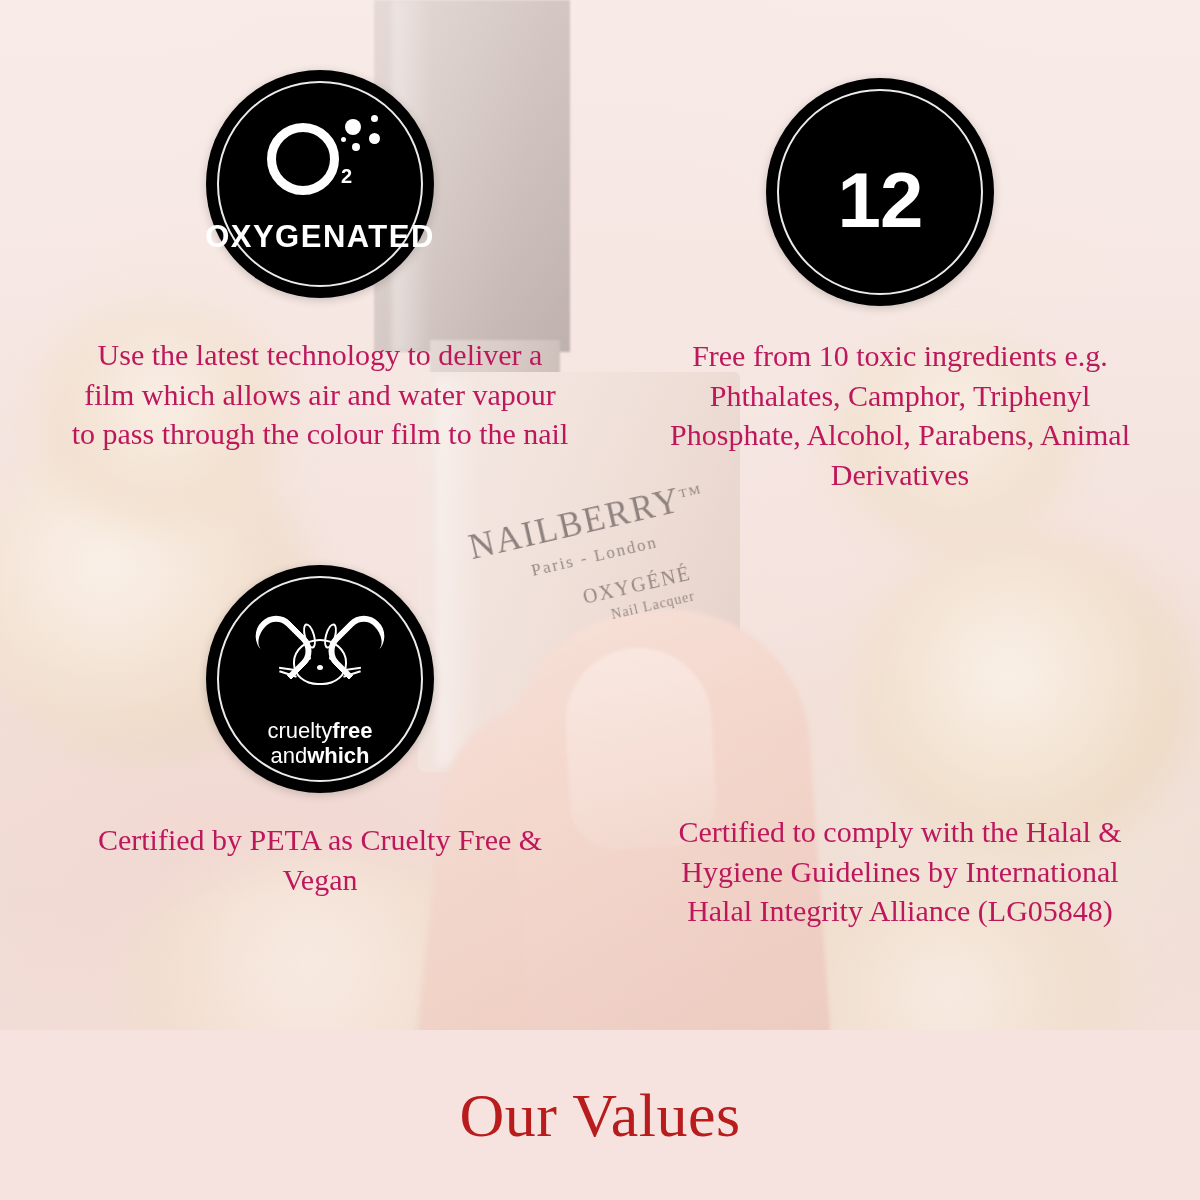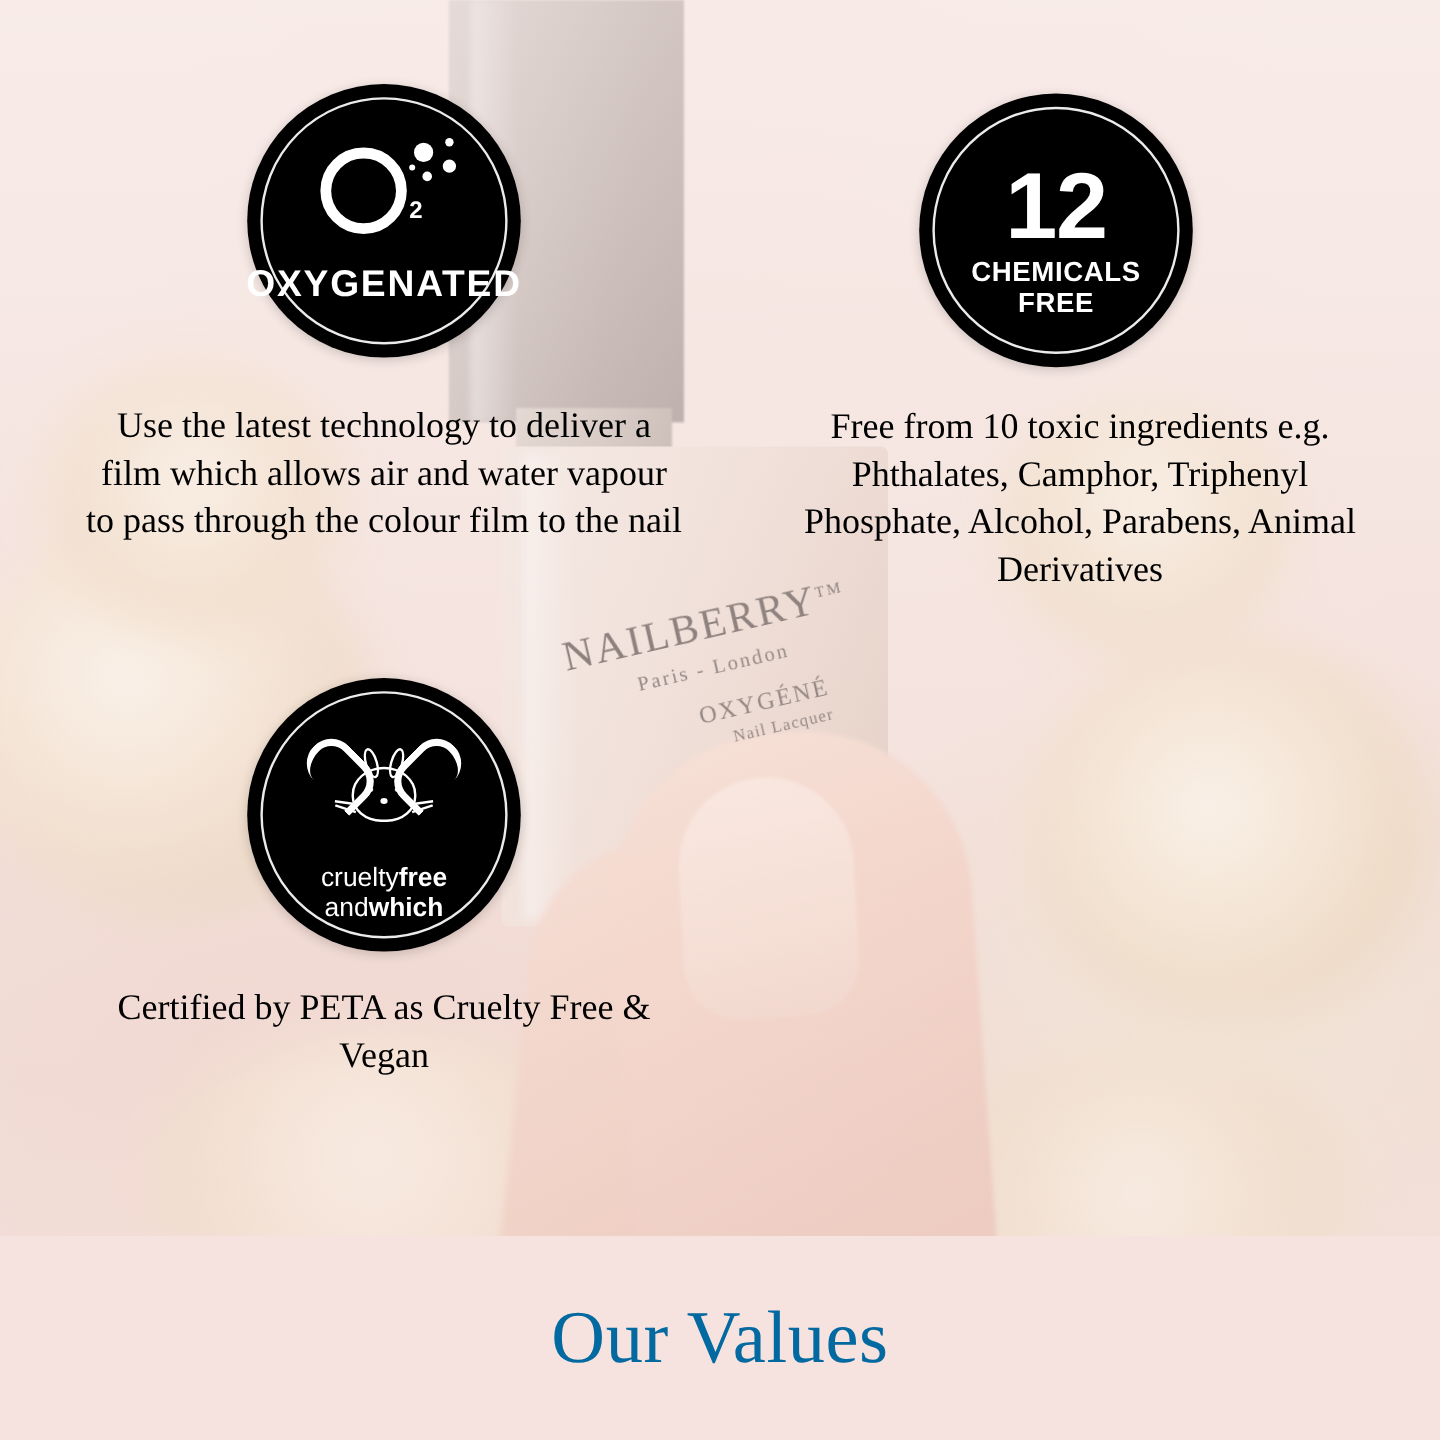--- a/index.html
+++ b/index.html
@@ -382,21 +382,21 @@
   .halal-word {
     font-family: "Liberation Sans", sans-serif;
     font-weight: 700;
     font-size: 50px;
     letter-spacing: 1px;
   }
 
   .caption {
     position: absolute;
     text-align: center;
-    color: #000000;
+    color: #be185d;
     font-family: "Liberation Serif", serif;
     font-size: 30px;
     line-height: 1.32;
   }
   .cap-oxy   { left: 70px;  top: 335px; width: 500px; }
   .cap-12    { left: 650px; top: 336px; width: 500px; }
   .cap-cf    { left: 70px;  top: 820px; width: 500px; }
   .cap-halal { left: 650px; top: 812px; width: 500px; }
 
   .footer {
@@ -405,21 +405,21 @@
     width: 1200px;
     height: 170px;
     background: #f6e2de;
     display: flex;
     align-items: center;
     justify-content: center;
   }
   .footer-title {
     font-family: "Liberation Serif", serif;
     font-size: 62px;
-    color: #0369a1;
+    color: #b91c1c;
     letter-spacing: 0.5px;
   }
 </style>
 </head>
 <body>
 
 <div class="page">
 
   <div class="bg">
     <div class="bg-base"></div>
@@ -464,24 +464,20 @@
         <div class="bubble b3"></div>
         <div class="bubble b4"></div>
         <div class="bubble b5"></div>
       </div>
       <div class="badge-label">OXYGENATED</div>
     </div>
 
     <div class="badge badge-12">
       <div class="ring"></div>
       <div class="num-12">12</div>
-      <div class="chem-line">
-        <div>CHEMICALS</div>
-        <div>FREE</div>
-      </div>
     </div>
 
     <div class="badge badge-cf">
       <div class="ring"></div>
       <div class="cf-mark">
         <div class="heart"></div>
         <div class="bunny">
           <div class="ear ear-l"></div>
           <div class="ear ear-r"></div>
           <div class="eye eye-l"></div>
@@ -496,19 +492,20 @@
       <div class="cf-text">
         <div><span class="light">cruelty</span><span class="bold">free</span></div>
         <div><span class="light">and</span><span class="bold">which</span></div>
       </div>
     </div>
 
 
     <div class="caption cap-oxy">Use the latest technology to deliver a film which allows air and water vapour to pass through the colour film to the nail</div>
     <div class="caption cap-12">Free from 10 toxic ingredients e.g. Phthalates, Camphor, Triphenyl Phosphate, Alcohol, Parabens, Animal Derivatives</div>
     <div class="caption cap-cf">Certified by PETA as Cruelty Free &amp; Vegan</div>
+    <div class="caption cap-halal">Certified to comply with the Halal &amp; Hygiene Guidelines by International Halal Integrity Alliance (LG05848)</div>
 
     <div class="footer">
       <div class="footer-title">Our Values</div>
     </div>
 
   </div>
 </div>
 
 </body></html>

